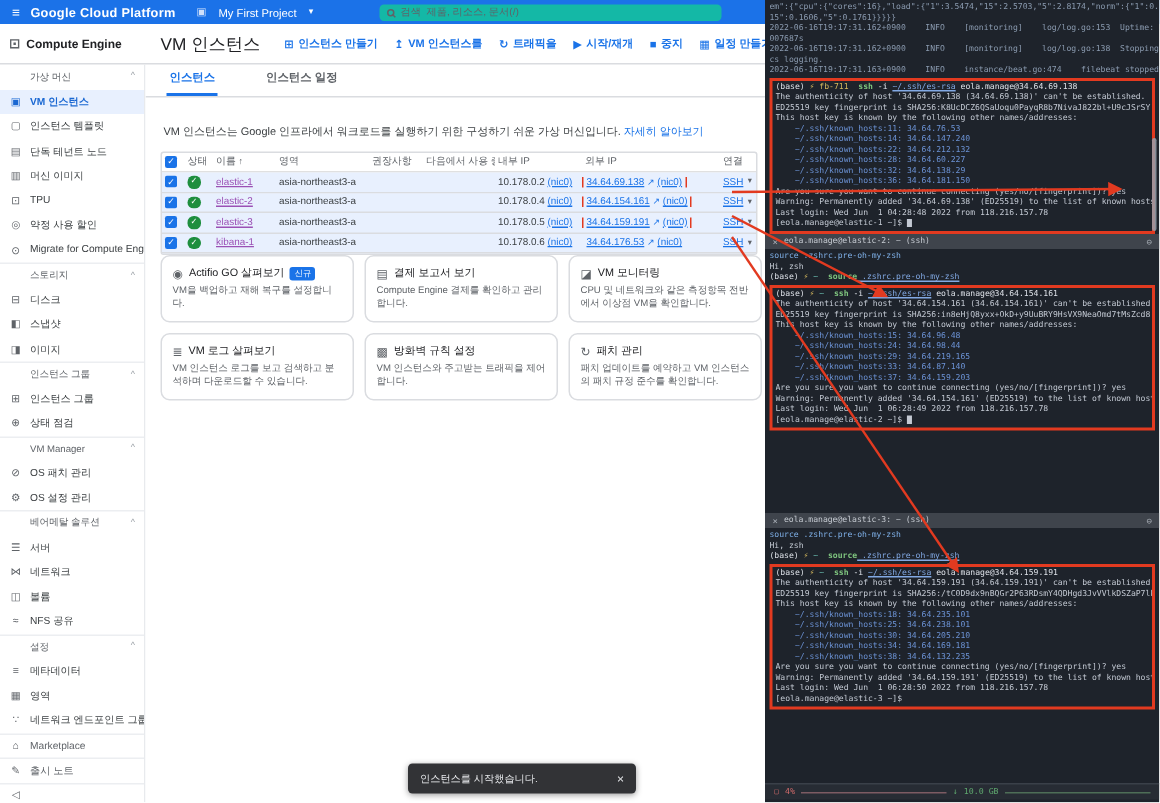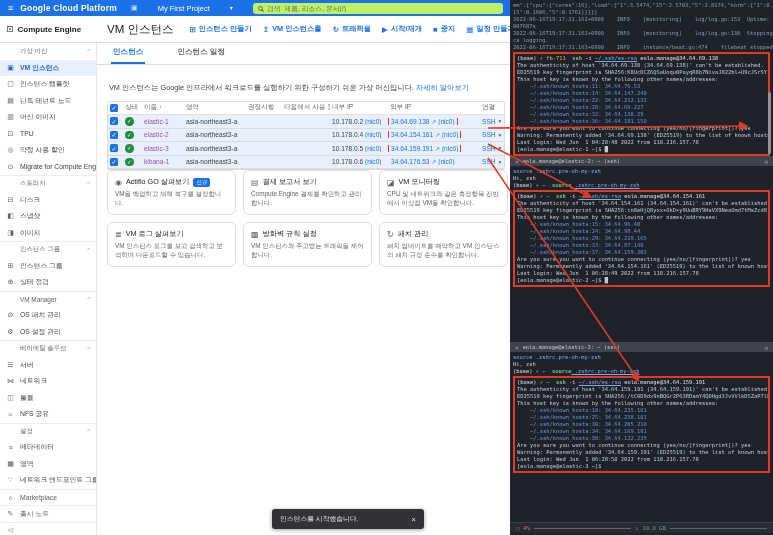--- a/index.html
+++ b/index.html
@@ -5,24 +5,24 @@
   * { margin:0; padding:0; box-sizing:border-box; }
   html,body { background:#fff; }
   .page { position:relative; width:773px; height:535px; overflow:hidden;
           font-family:"Liberation Sans","DejaVu Sans",sans-serif; color:#3c4043; background:#fff; }
 
   
   .topbar { position:absolute; left:0; top:0; width:773px; height:16px; background:#1b72e8;
             display:flex; align-items:center; color:#fff; z-index:2; }
   .tb-menu { font-size:9px; margin:0 7px 0 8px; cursor:pointer; }
   .tb-brand { font-size:8.5px; font-weight:bold; letter-spacing:.2px; margin-right:14px; }
-  .tb-proj { display:flex; align-items:flex-start; gap:20px; font-size:7.5px; cursor:pointer; }
+  .tb-proj { display:flex; align-items:flex-start; gap:8px; font-size:7.5px; cursor:pointer; }
   .tb-proj-ic { font-size:7px; color:#cfe0fb; }
   .tb-caret { font-size:6px; }
-  .tb-search { position:absolute; left:253px; top:2.5px; width:250px; height:11px; background:#bef264;
+  .tb-search { position:absolute; left:253px; top:2.5px; width:228px; height:11px; background:#14b8a6;
                border-radius:3px; display:flex; align-items:center; padding:0 5px; gap:4px; }
   .mag { width:5px; height:5px; border:1px solid #5f6368; border-radius:50%; position:relative; display:inline-block; flex:0 0 auto; }
   .mag::after { content:""; position:absolute; width:3px; height:1px; background:#5f6368; transform:rotate(45deg); right:-2px; bottom:-1px; }
   .tb-search-input { border:none; outline:none; background:transparent; font-size:6.8px; color:#3c4043; width:100%;
                      font-family:"Liberation Sans",sans-serif; }
   .tb-search-input::placeholder { color:#5f6368; }
 
   
   .appbar { position:absolute; left:0; top:16px; width:773px; height:27px; background:#fff;
             border-bottom:1px solid #dadce0; display:flex; align-items:center; z-index:2; }

